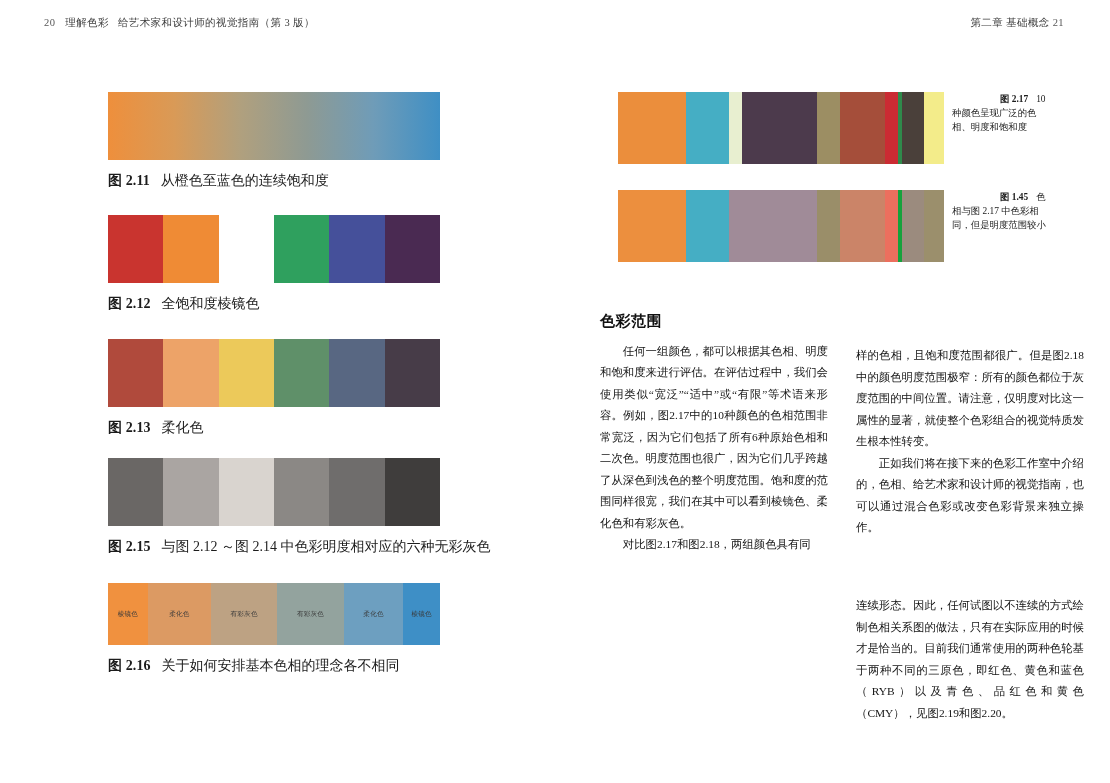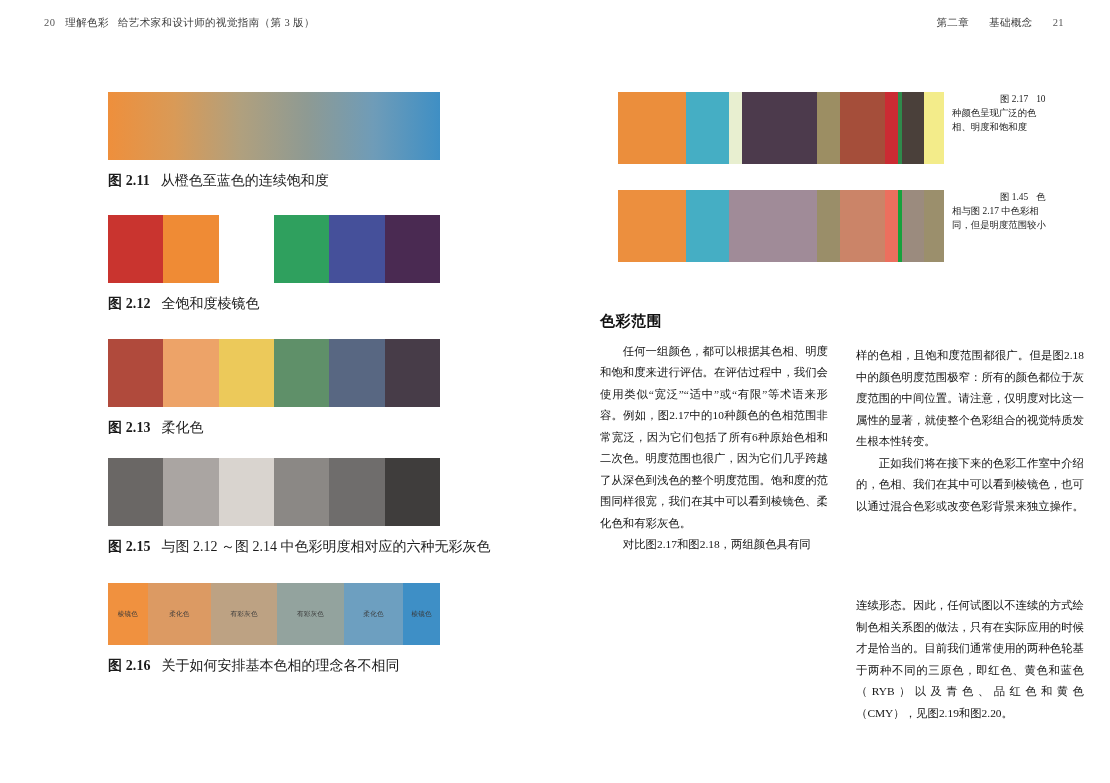--- a/index.html
+++ b/index.html
@@ -25,21 +25,21 @@
   
   .runhead {
     position: absolute;
     top: 16px;
     font-size: 10.5px;
     color: #4a4a4a;
     letter-spacing: 0.4px;
     white-space: nowrap;
   }
   .runhead-left { left: 44px; display: flex; align-items: baseline; gap: 10px; }
-  .runhead-right { right: 46px; display: flex; align-items: baseline; gap: 20px; }
+  .runhead-right { right: 46px; display: flex; align-items: baseline; gap: 3px; }
   .folio { font-size: 10.5px; color: #575757; }
   .runhead-title { font-size: 10.5px; color: #3d3d3d; }
   .runhead-title .sep { display: inline-block; width: 9px; }
 
   
   .col-left {
     position: absolute;
     left: 108px;
     top: 92px;
     width: 332px;
@@ -107,21 +107,21 @@
     width: 326px;
     height: 72px;
   }
   .band { height: 100%; }
 
   .side-caption {
     font-size: 9.4px;
     line-height: 1.5;
     color: #1c1c1c;
   }
-  .side-caption .fignum { font-weight: normal; padding-left: 48px; }
+  .side-caption .fignum { font-weight: bold; padding-left: 48px; }
   .side-caption .gap { display: inline-block; width: 8px; }
 
   
   .body-col {
     position: absolute;
     width: 228px;
     font-size: 11.4px;
     line-height: 21.5px;
     text-align: justify;
     text-justify: inter-character;
@@ -282,21 +282,21 @@
   </div>
 
   <div class="body-col" style="left:600px; top:310px; width:228px;">
     <div class="sec-head">色彩范围</div>
     <p>任何一组颜色，都可以根据其色相、明度和饱和度来进行评估。在评估过程中，我们会使用类似“宽泛”“适中”或“有限”等术语来形容。例如，图2.17中的10种颜色的色相范围非常宽泛，因为它们包括了所有6种原始色相和二次色。明度范围也很广，因为它们几乎跨越了从深色到浅色的整个明度范围。饱和度的范围同样很宽，我们在其中可以看到棱镜色、柔化色和有彩灰色。</p>
     <p>对比图2.17和图2.18，两组颜色具有同</p>
   </div>
 
   <div class="body-col" style="left:856px; top:345px; width:228px;">
     <p style="text-indent:0">样的色相，且饱和度范围都很广。但是图2.18中的颜色明度范围极窄：所有的颜色都位于灰度范围的中间位置。请注意，仅明度对比这一属性的显著，就使整个色彩组合的视觉特质发生根本性转变。</p>
-    <p>正如我们将在接下来的色彩工作室中介绍的，色相、我们在其中可以看到棱镜色，也可以通过混合色彩或改变色彩背景来独立操作。</p>
+    <p>正如我们将在接下来的色彩工作室中介绍的，色相、给艺术家和设计师的视觉指南，也可以通过混合色彩或改变色彩背景来独立操作。</p>
   </div>
 
 
   <div class="body-col" style="left:856px; top:595px; width:228px;">
     <p style="text-indent:0">连续形态。因此，任何试图以不连续的方式绘制色相关系图的做法，只有在实际应用的时候才是恰当的。目前我们通常使用的两种色轮基于两种不同的三原色，即红色、黄色和蓝色（RYB）以及青色、品红色和黄色（CMY），见图2.19和图2.20。</p>
   </div>
 
 </div>
 
 </body></html>

